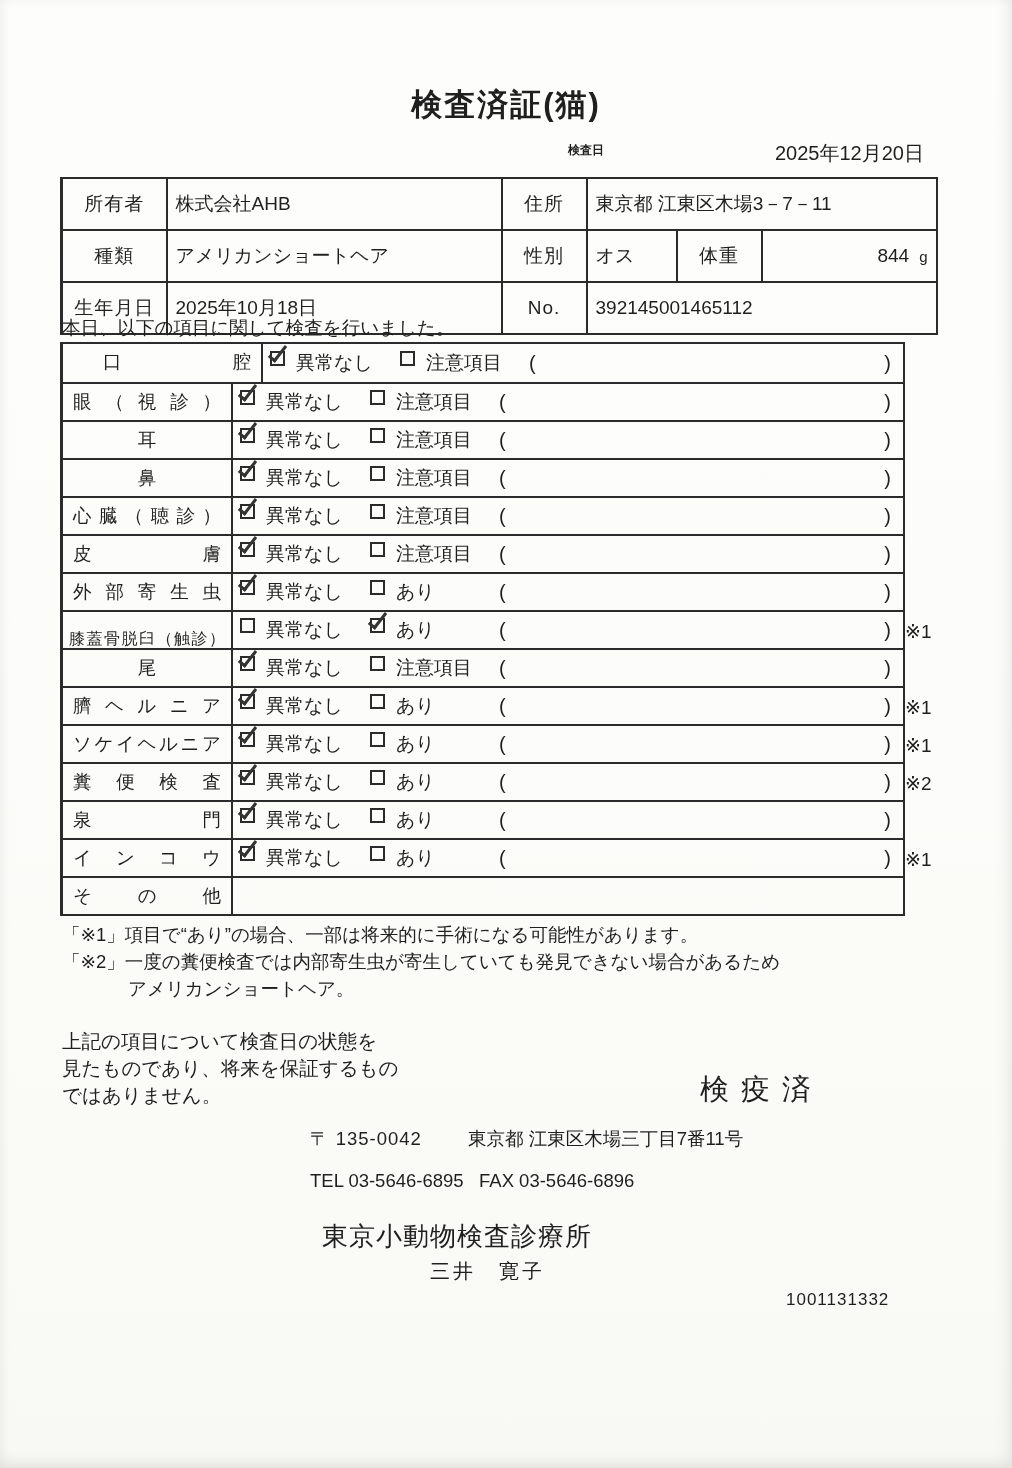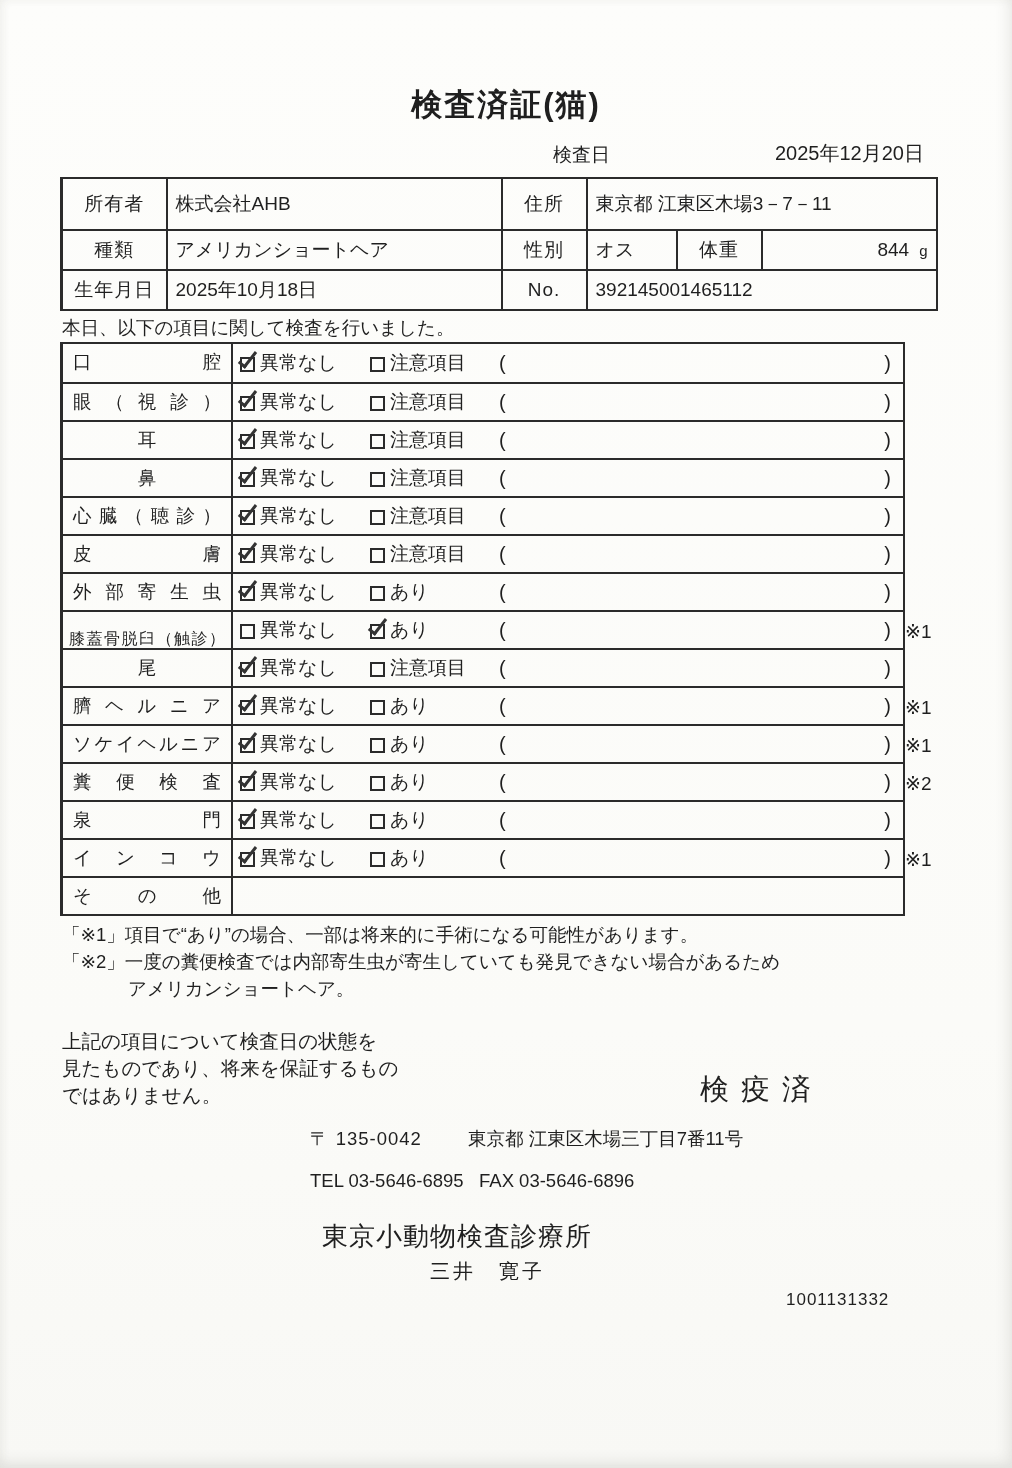--- a/index.html
+++ b/index.html
@@ -16,58 +16,58 @@
     overflow:hidden;
   }
   .page::after {
     content:''; position:absolute; inset:0; pointer-events:none;
     box-shadow: inset -4px -6px 14px rgba(70,70,62,0.10), inset 3px 0 10px rgba(70,70,62,0.04);
   }
   .title {
     position:absolute; top:84px; left:0; width:100%;
     text-align:center; font-size:31px; font-weight:600; letter-spacing:2px;
   }
-  .date-label { position:absolute; top:142px; left:553px; font-size:19px; }
+  .date-label { position:absolute; top:142px; left:568px; font-size:12px;font-weight:bold; }
   .date-value { position:absolute; top:140px; left:775px; font-size:20px; }
 
   table.info { position:absolute; border-collapse:collapse; table-layout:fixed; }
   table.info td {
     border:2px solid #2b2b2b; font-size:19px; padding:0 8px;
     overflow:hidden; white-space:nowrap;
   }
   table.info td:first-child { border-left-width:3px; }
   td.lbl { text-align:center; padding:0 2px; letter-spacing:1px; }
   td.val { text-align:left; }
   table.owner { left:60px; top:177px; width:875px; }
   table.owner td { height:52px; }
   table.pet { left:60px; top:229px; width:875px; }
-  table.pet td { height:40px; }
+  table.pet td { height:52px; }
   td.weight { text-align:right; padding-right:14px; }
   td.weight .unit { font-size:15px; margin-left:10px; }
 
   .intro { position:absolute; top:315px; left:62px; font-size:18.5px; }
 
   .checklist {
     position:absolute; left:60px; top:342px; width:845px;
     border:2px solid #2b2b2b; border-left-width:3px; background:transparent;
   }
   .chk-row {
     position:relative; display:flex; align-items:center; height:38px;
     border-top:2px solid #2b2b2b;
   }
-  .chk-row:first-child { border-top:none; }
+  .chk-row:first-child { border-top:none;padding-left:30px; }
   .row-label {
     flex:none; width:170px; height:100%; line-height:36px;
     border-right:2px solid #2b2b2b; padding:0 10px;
     font-size:18.5px; overflow:hidden; white-space:nowrap;
   }
   .row-label.spread { text-align:justify; text-align-last:justify; }
   .row-label.center { text-align:center; }
   .row-label.compact { font-size:16px; text-align:justify; text-align-last:justify; padding:9px 6px; }
-  .opt { display:flex; align-items:center; font-size:19px; flex:none; white-space:nowrap; }
+  .opt { display:flex; font-size:19px; flex:none; white-space:nowrap;gap:6px; }
   .opt1 { width:130px; margin-left:7px; }
   .opt2 { width:129px; }
   .box {
     position:relative; display:inline-block; flex:none;
     width:15px; height:15px; border:2px solid #2b2b2b; margin-right:5px; top:1px;
   }
   .tick {
     position:absolute; left:1px; top:-11px; width:9px; height:20px;
     border-right:3px solid #333; border-bottom:3px solid #333;
     transform:rotate(38deg);

